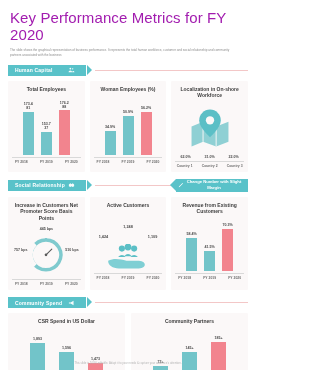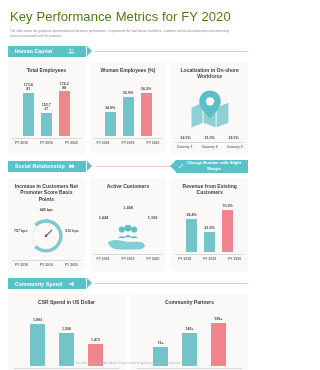--- a/index.html
+++ b/index.html
@@ -8,21 +8,21 @@
     font-family:"Liberation Sans", sans-serif;
     background:#ffffff;
     color:#3b3b3b;
     position:relative;
     overflow:hidden;
   }
   .slide { width:256px; height:370px; position:relative; padding:0 8px; }
 
   
   .title {
-    font-size:13px; font-weight:400; color:#4d7c0f;
+    font-size:15px; font-weight:400; color:#a21caf;
     letter-spacing:.1px; padding-top:9px; padding-left:2px;
   }
   .subtitle {
     font-size:3.1px; line-height:1.55; color:#8d8d8d;
     padding-top:5px; padding-left:2px; padding-right:8px;
   }
 
   
   .banner-row { display:flex; align-items:center; margin-top:7px; }
   .banner {

